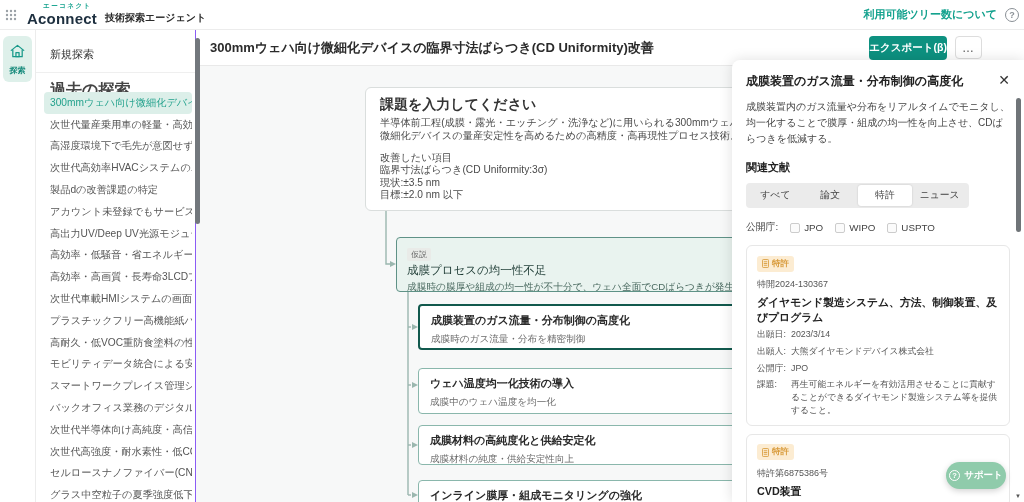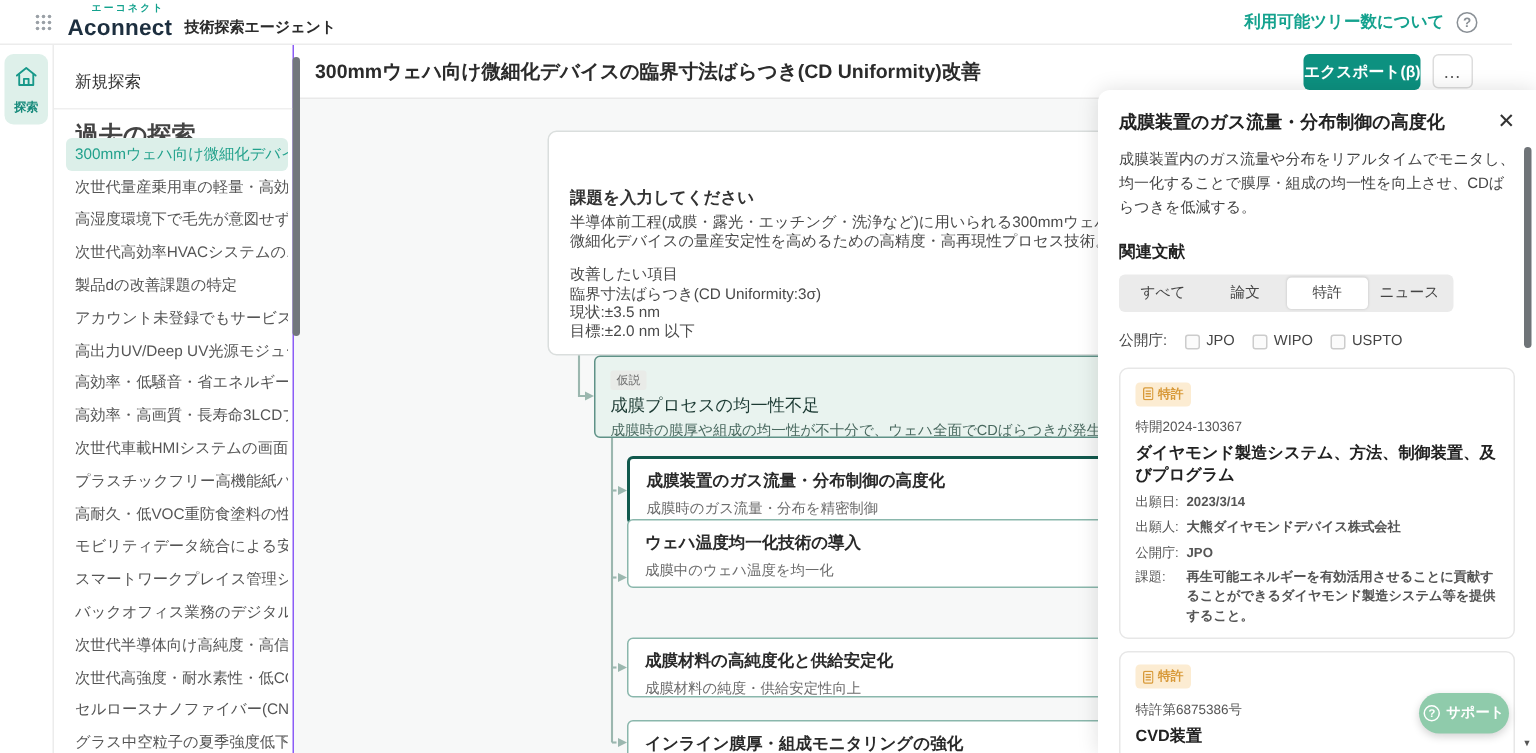--- a/index.html
+++ b/index.html
@@ -1,22 +1,22 @@
 <!DOCTYPE html>
 <html><head>
 <meta charset="utf-8">
 <style>
   * { margin:0; padding:0; box-sizing:border-box; }
   html,body { width:1024px; height:502px; overflow:hidden; background:#fff;
     font-family:"Liberation Sans","DejaVu Sans",sans-serif; color:#333; }
   body { position:relative; }
 
   
-  .header { position:absolute; top:0; left:0; right:16px; height:30px; background:#fff;
-    border-bottom:1px solid #ececec; display:flex; align-items:center; padding:0 23px; z-index:20; }
+  .header { position:absolute; top:0; left:0; right:0; height:30px; background:#fff;
+    border-bottom:1px solid #ececec; display:flex; align-items:center; padding:0 5px; z-index:20; }
   .grid-icon { display:inline-block; line-height:0; }
   .logo-wrap { display:flex; flex-direction:column; margin-left:10px; line-height:1; }
   .brand-ruby { font-size:6.5px; font-weight:bold; color:#14a28e; letter-spacing:1.5px; margin-left:16px; }
   .wordmark { font-size:15px; font-weight:800; color:#1d2f3f; letter-spacing:.2px; margin-top:1px; }
   .product { font-size:10px; font-weight:600; color:#2b2b2b; margin-left:8px; margin-top:7px; }
   .header-right { margin-left:auto; display:flex; align-items:center; gap:8px; }
   .tree-link { font-size:11px; font-weight:bold; color:#14a28e; cursor:pointer; }
   .help-circle { width:14px; height:14px; border:1.4px solid #8a9096; border-radius:50%;
     color:#8a9096; font-size:9px; font-weight:bold; display:flex; align-items:center; justify-content:center; }
 
@@ -52,37 +52,37 @@
     border:1px solid #ddd; border-radius:4px; color:#555; font-size:12px; letter-spacing:1px;
     display:flex; align-items:center; justify-content:center; cursor:pointer; }
 
   
   .canvas { position:absolute; left:196px; top:66px; right:0; bottom:0; background:#f7f8f8; z-index:1; }
   .edges { position:absolute; left:0; top:0; width:1024px; height:502px; z-index:1; pointer-events:none; }
 
   .q-card { position:absolute; left:365px; top:87px; width:590px; background:#fff;
     border:1px solid #dadedd; border-radius:6px; padding:8px 14px; z-index:2;
     font-size:10.2px; line-height:1.22; color:#4a4a4a; }
-  .q-heading { font-size:11px; font-weight:bold; color:#333; margin-bottom:4px;margin-top:30px; }
+  .q-heading { font-size:14px; font-weight:bold; color:#333; margin-bottom:4px; }
   .q-body { margin-bottom:10px; }
 
   .h-node { position:absolute; left:396px; top:237px; width:560px; height:55px; z-index:2;
     background:#e9f3ef; border:1.5px solid #5f9287; border-radius:4px; padding:5px 10px; overflow:hidden; }
   .h-badge { display:inline-block; font-size:8px; color:#6d6d6d; background:#e9ebe8;
     padding:1px 4px; border-radius:2px; }
   .h-title { font-size:11.5px; font-weight:normal; color:#1c3a33; margin-top:2px; }
   .h-desc { font-size:9.7px; color:#49695f; margin-top:3px; }
 
   .c-node { position:absolute; left:418px; width:538px; background:#fff; z-index:2;
     border:1px solid #8ab7ac; border-radius:4px; padding:7px 11px; overflow:hidden; cursor:pointer; }
   .c-node.selected { border:2px solid #11594d; }
   .c-title { font-size:11px; font-weight:bold; color:#2a2a2a; }
   .c-desc { font-size:9.6px; color:#6b6b6b; margin-top:5px; }
   .c1 { top:304px; height:46px; }
-  .c2 { top:346px; height:46px; }
+  .c2 { top:368px; height:46px; }
   .c3 { top:425px; height:40px; }
   .c4 { top:480px; height:46px; }
 
   
   .panel { position:absolute; left:732px; top:60px; width:292px; height:442px; background:#fff;
     z-index:5; border-radius:8px 0 0 0; box-shadow:0 0 14px rgba(0,0,0,.13); padding:13px 14px; }
   .panel-head { display:flex; align-items:flex-start; }
   .panel-title { flex:1; font-size:12px; font-weight:bold; color:#222; padding-right:10px; }
   .close-btn { font-size:14px; color:#333; cursor:pointer; line-height:1; }
   .panel-desc { font-size:10px; color:#444; line-height:1.6; margin-top:9px; }
@@ -94,21 +94,21 @@
   .office-opt { display:flex; align-items:center; margin-left:12px; cursor:pointer; }
   .cb { width:10px; height:10px; border:1px solid #ccc; border-radius:2px; background:#fbfbfb; margin-right:4px; }
   .results { margin-top:11px; }
   .r-card { border:1px solid #e7e7e7; border-radius:6px; padding:8px 10px; margin-bottom:8px; cursor:pointer; }
   .r-badge { display:inline-flex; align-items:center; gap:3px; background:#fcecd2; color:#d89a3a;
     font-size:8.5px; font-weight:bold; padding:2px 5px; border-radius:3px; }
   .r-number { font-size:9px; color:#555; margin-top:6px; }
   .r-title { font-size:10.8px; font-weight:bold; color:#222; margin-top:4px; line-height:1.35; }
   .r-field { display:flex; font-size:8.8px; color:#555; margin-top:4px; line-height:1.45; }
   .r-label { flex:0 0 34px; }
-  .r-value { flex:1;font-weight:bold; }
+  .r-value { flex:1; }
   .panel-scrollbar { position:absolute; right:3px; top:38px; width:5px; height:134px;
     background:#6f7478; border-radius:3px; }
   .panel-scroll-down { position:absolute; right:3px; bottom:3px; font-size:6px; color:#555; }
 
   
   .support-btn { position:absolute; left:946px; top:462px; width:60px; height:27px; z-index:8;
     background:#8fcbab; border-radius:15px; display:flex; align-items:center; justify-content:center;
     gap:4px; color:#fff; font-size:9.5px; font-weight:bold; box-shadow:0 2px 6px rgba(0,0,0,.18); cursor:pointer; }
   .support-q { width:11px; height:11px; border:1.2px solid #fff; border-radius:50%; font-size:7.5px;
     display:flex; align-items:center; justify-content:center; }

